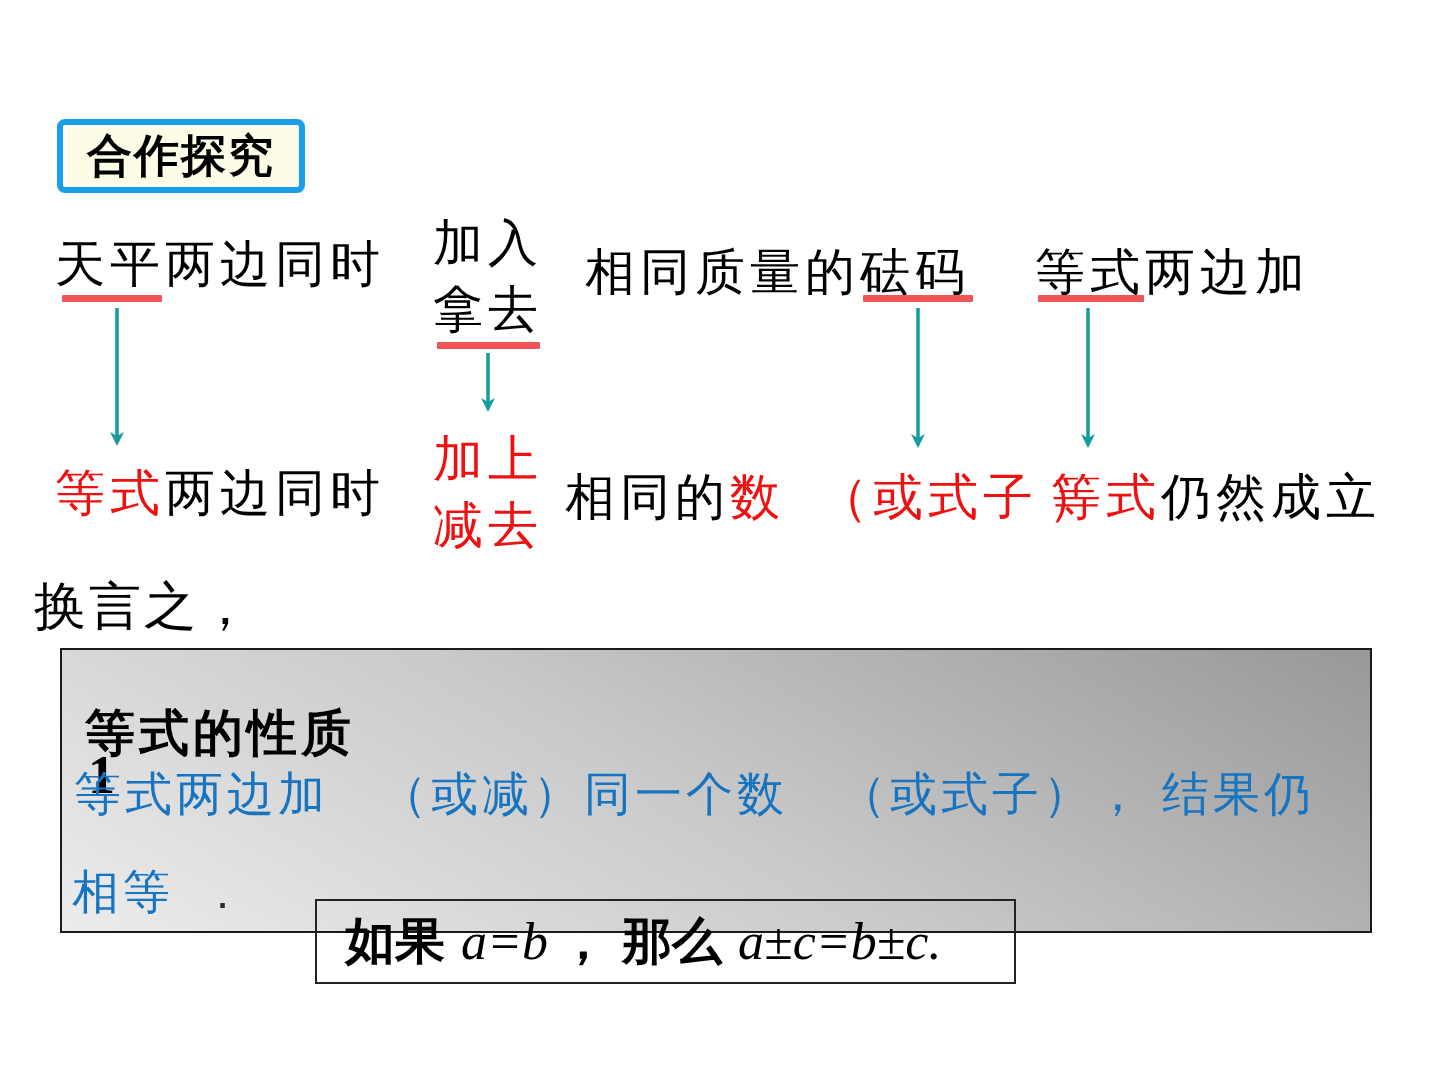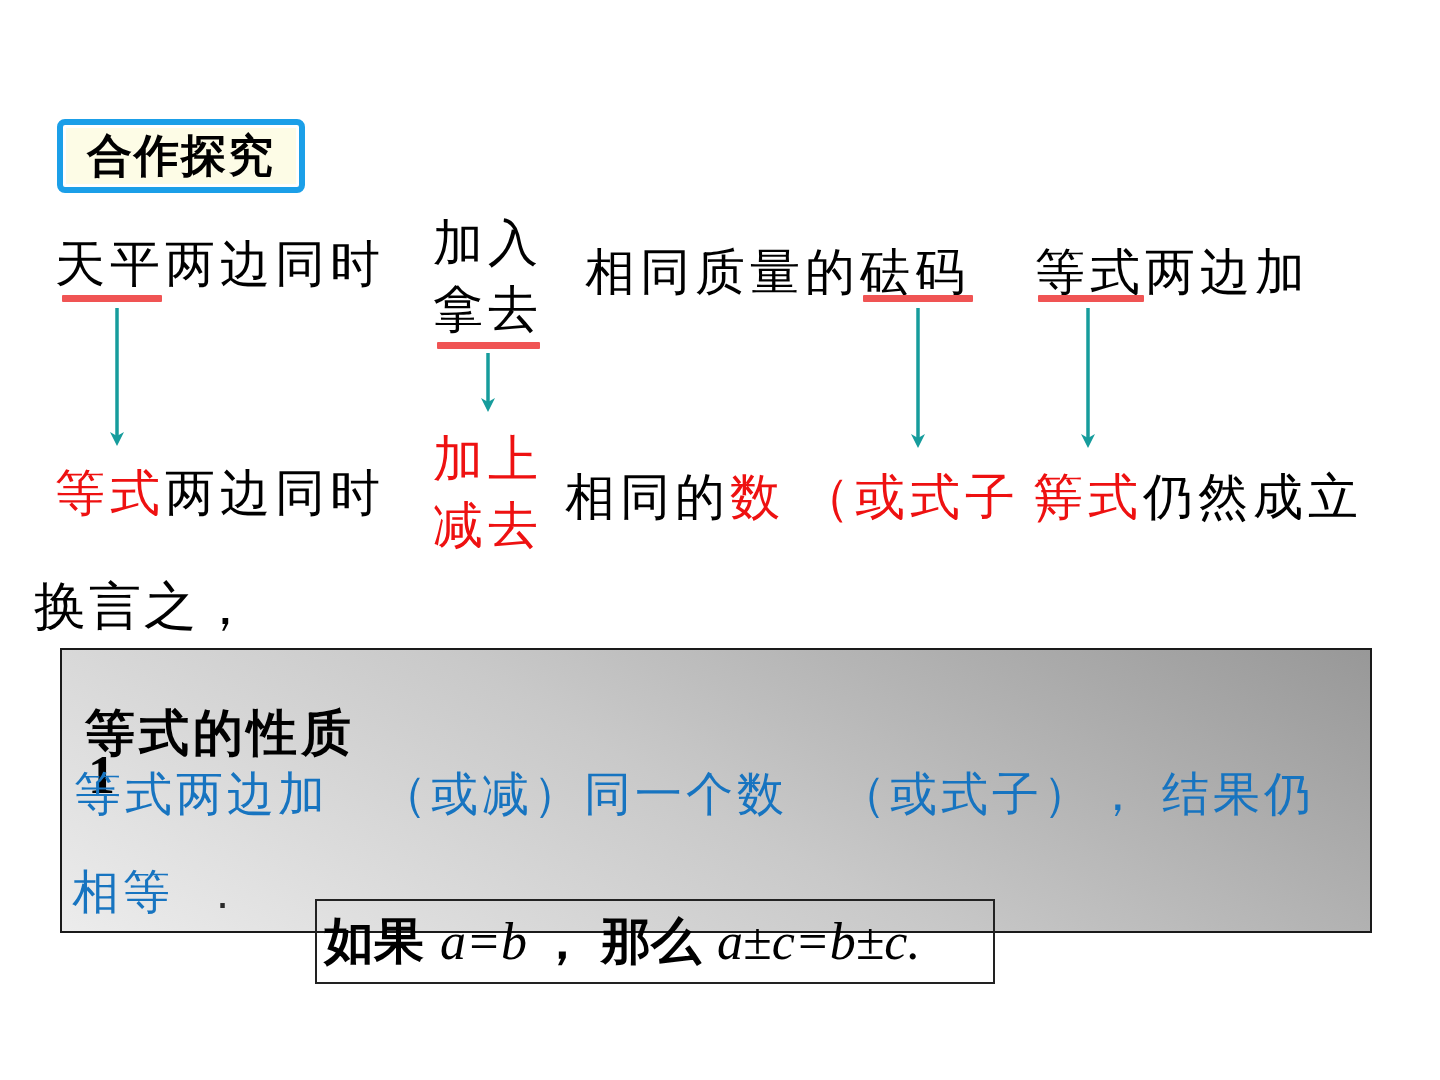--- a/index.html
+++ b/index.html
@@ -31,21 +31,21 @@
   .red { color: #ee1111; }
   .blk { color: #000000; }
 
   .underline {
     position: absolute; height: 7px;
     background: #f05454; border-radius: 1px;
   }
 
   .arrows { position: absolute; left: 0; top: 0; pointer-events: none; }
 
-  .gap-left { margin-left: 15px; }
+  .gap-left { margin-left: 33px; }
   .paren-close { margin-left: 10px; margin-right: -52px; }
 
   .transition-text { font-size: 52px; letter-spacing: 3px; }
 
   
   .prop-box {
     left: 60px; top: 648px;
     width: 1308px; height: 281px;
     background: linear-gradient(210deg, #989898 0%, #c9c9c9 52%, #ececec 100%);
     border: 2px solid #1a1a1a;
@@ -61,21 +61,21 @@
   .prop-line2 { left: 72px; top: 861px; }
   .prop-period { color: #2a2a2a; margin-left: 42px; }
 
   
   .formula-box {
     left: 315px; top: 899px;
     width: 669px; height: 81px;
     border: 2px solid #222;
     background: transparent;
     display: flex; align-items: center;
-    padding-left: 7px;
+    padding-left: 28px;
   }
   .f-cjk { font-size: 50px; font-weight: bold; }
   .f-math {
     font-family: "Liberation Serif", serif;
     font-style: italic; font-size: 52px;
   }
   .f-sp-r { margin-right: 16px; }
   .f-comma { margin: 0 14px 0 10px; }
 </style>
 </head>

